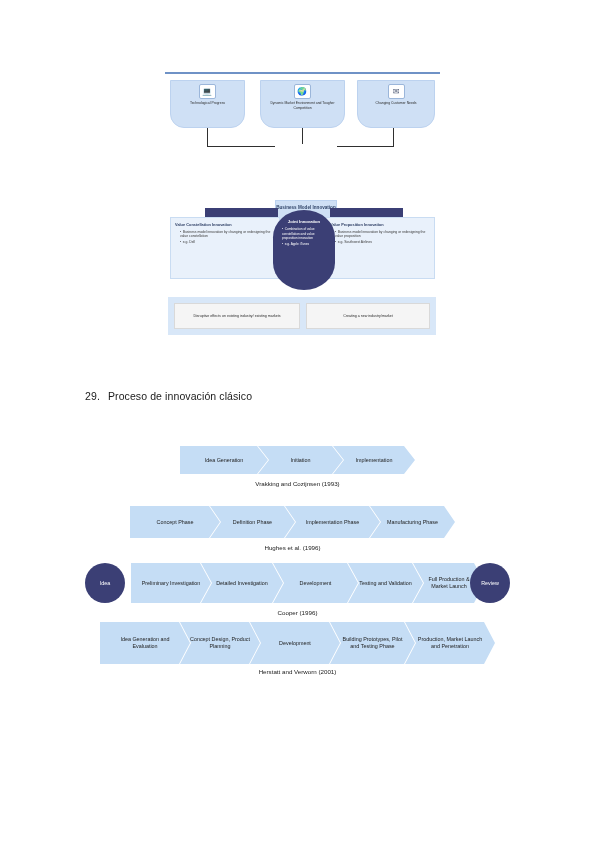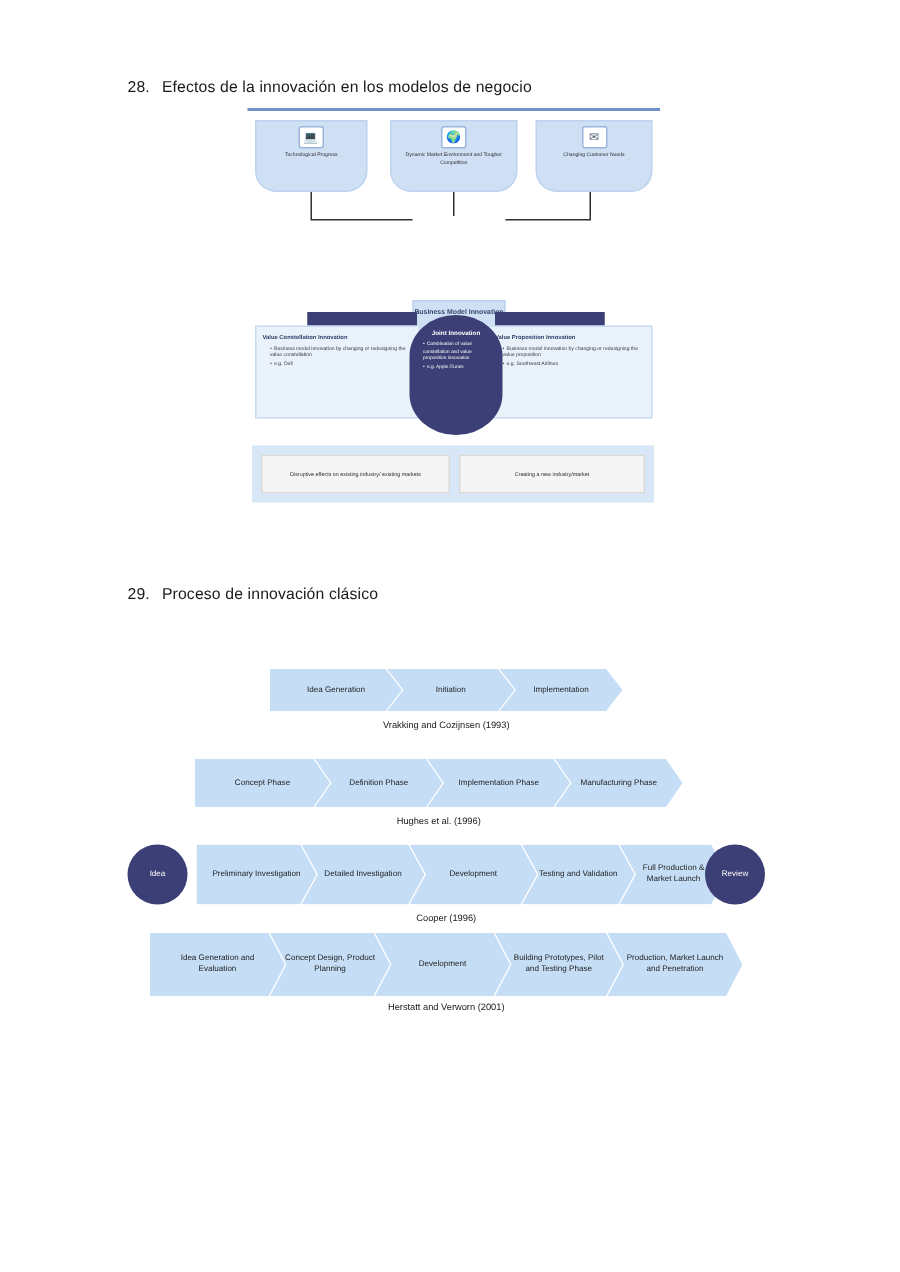--- a/index.html
+++ b/index.html
@@ -119,24 +119,20 @@
   .citation{
     position:absolute;width:100%;text-align:center;
     font-size:6.2px;color:#1a1a1a;
   }
 </style>
 </head>
 <body>
 
 <div class="page">
 
-  <div class="heading" style="left:85px;top:52px;">
-    <span class="num">28.</span>
-    <span>Efectos de la innovación en los modelos de negocio</span>
-  </div>
 
   <div id="dia28">
     <div class="toprule"></div>
 
     <div class="topbox" id="tb0">
       <div class="tb-icon">💻</div>
       <div class="cap">Technological Progress</div>
     </div>
     <div class="topbox" id="tb1">
       <div class="tb-icon">🌍</div>

